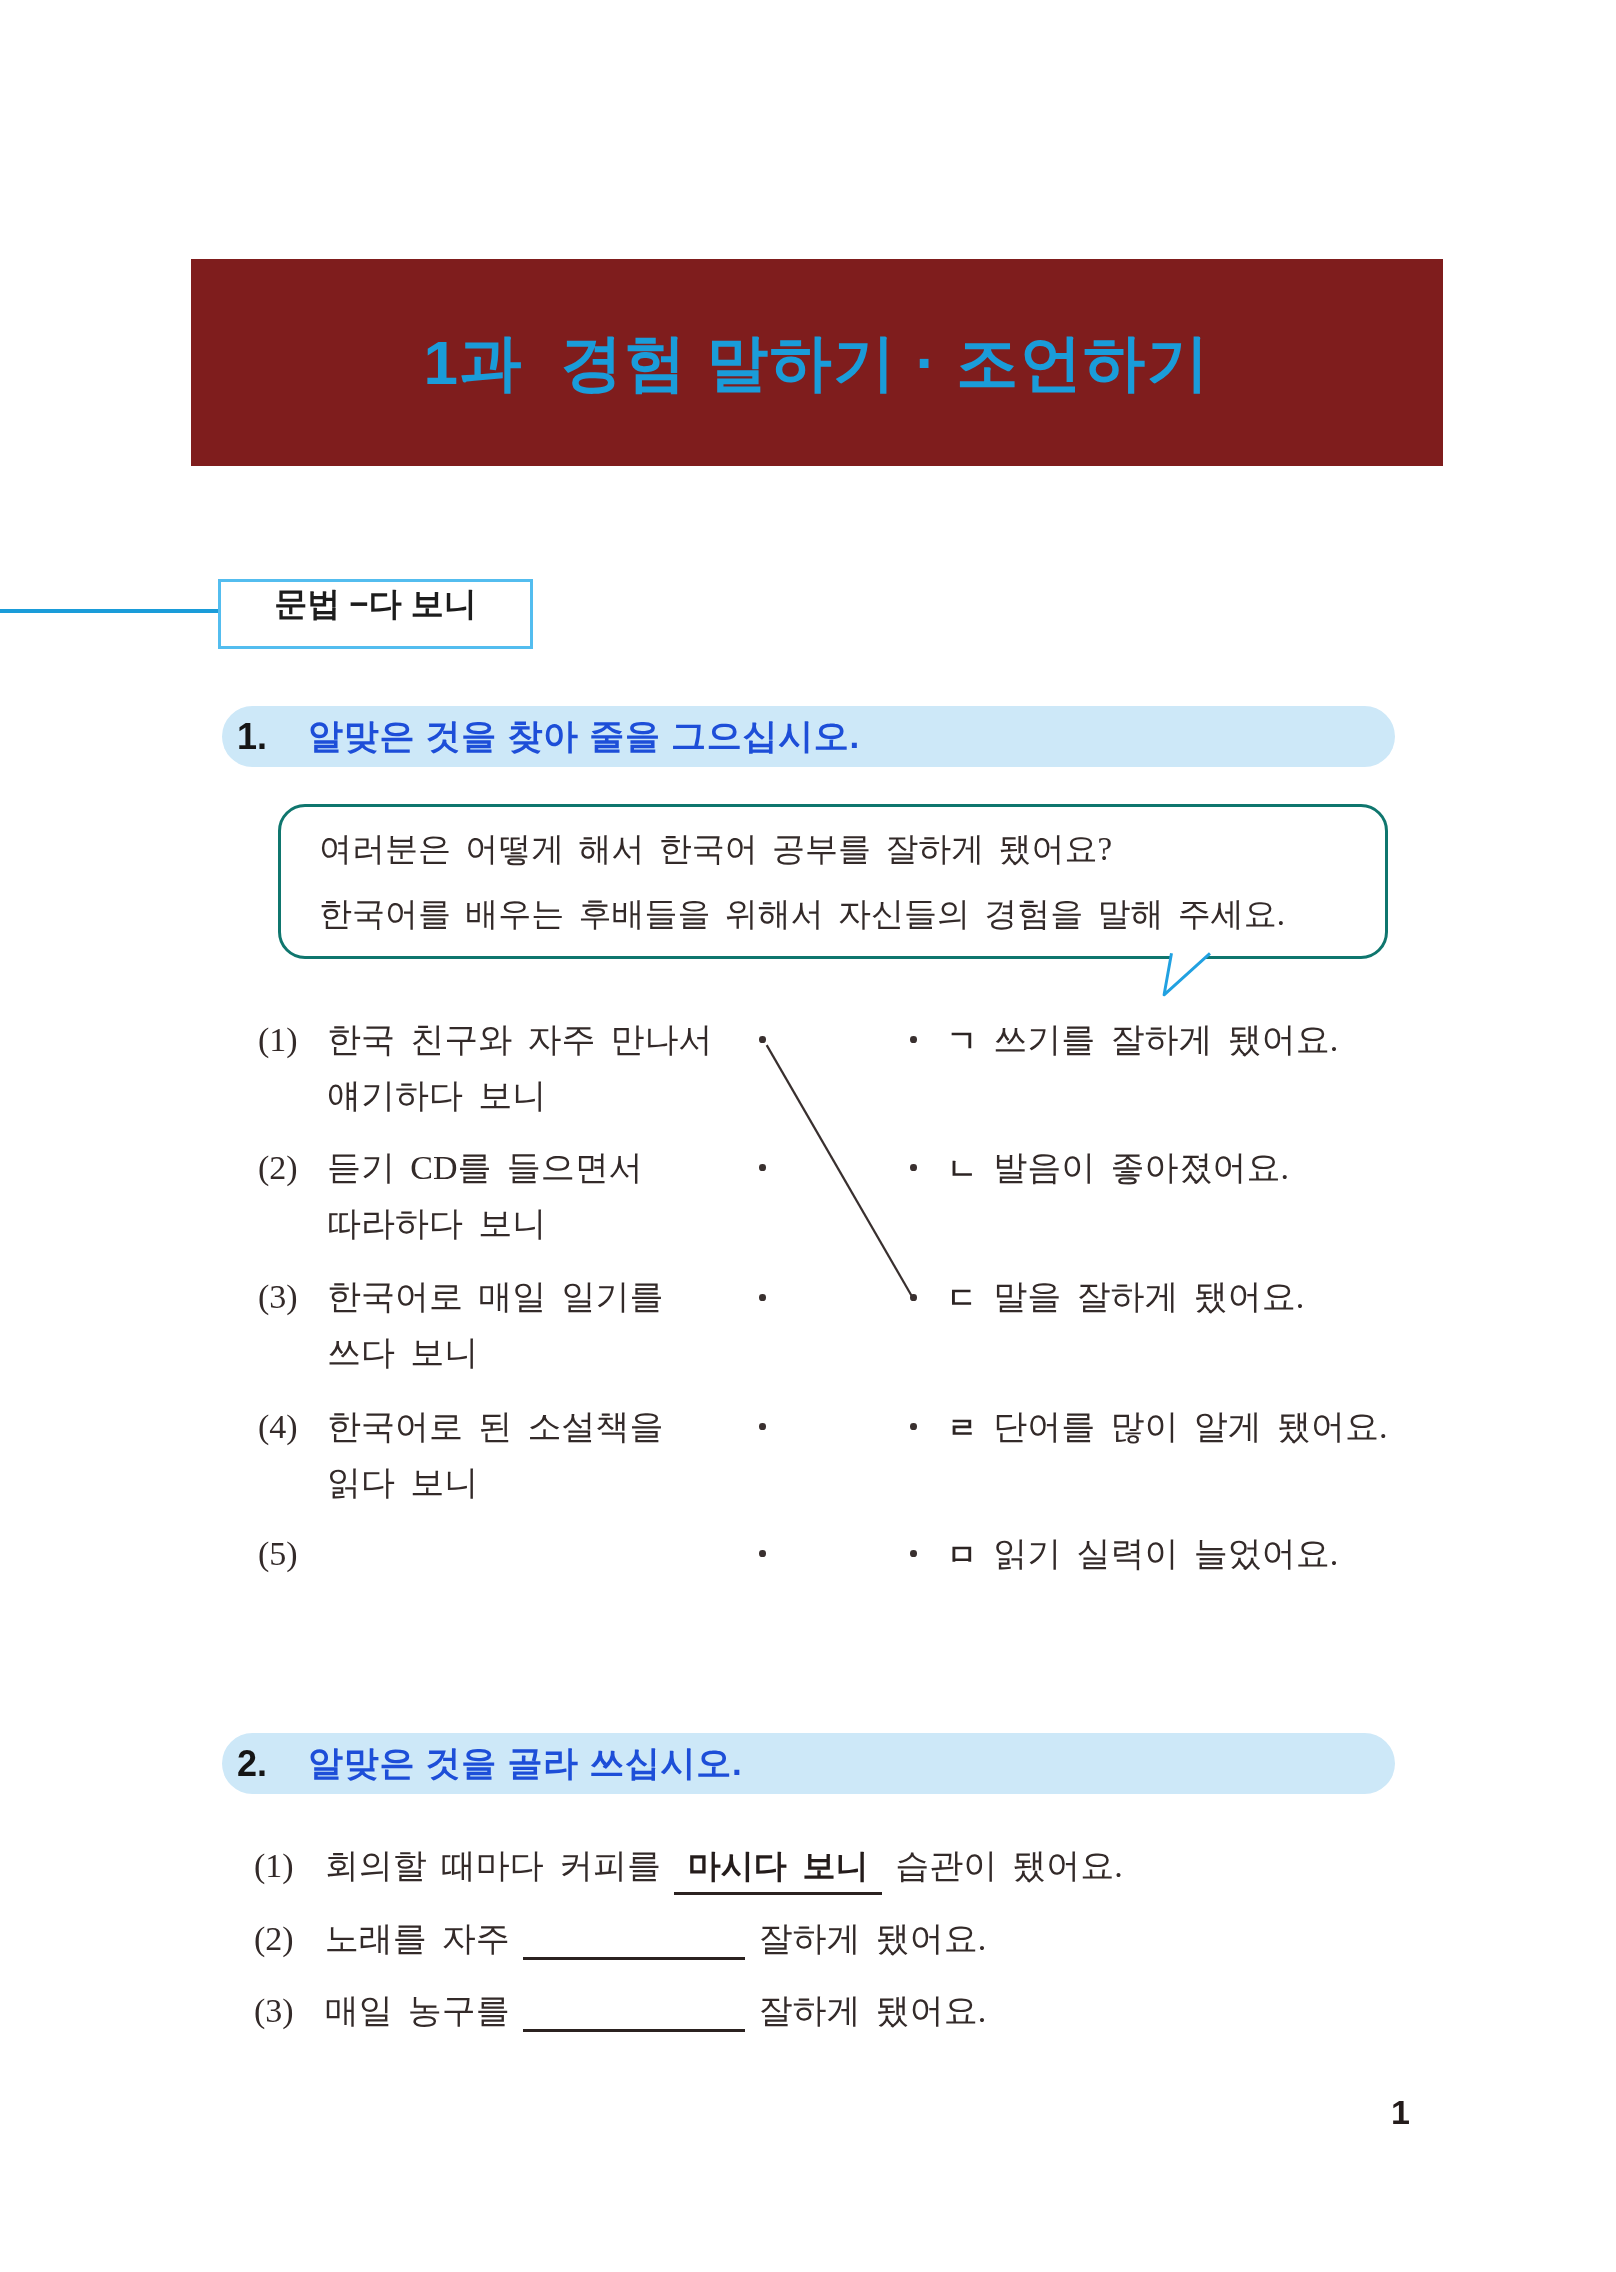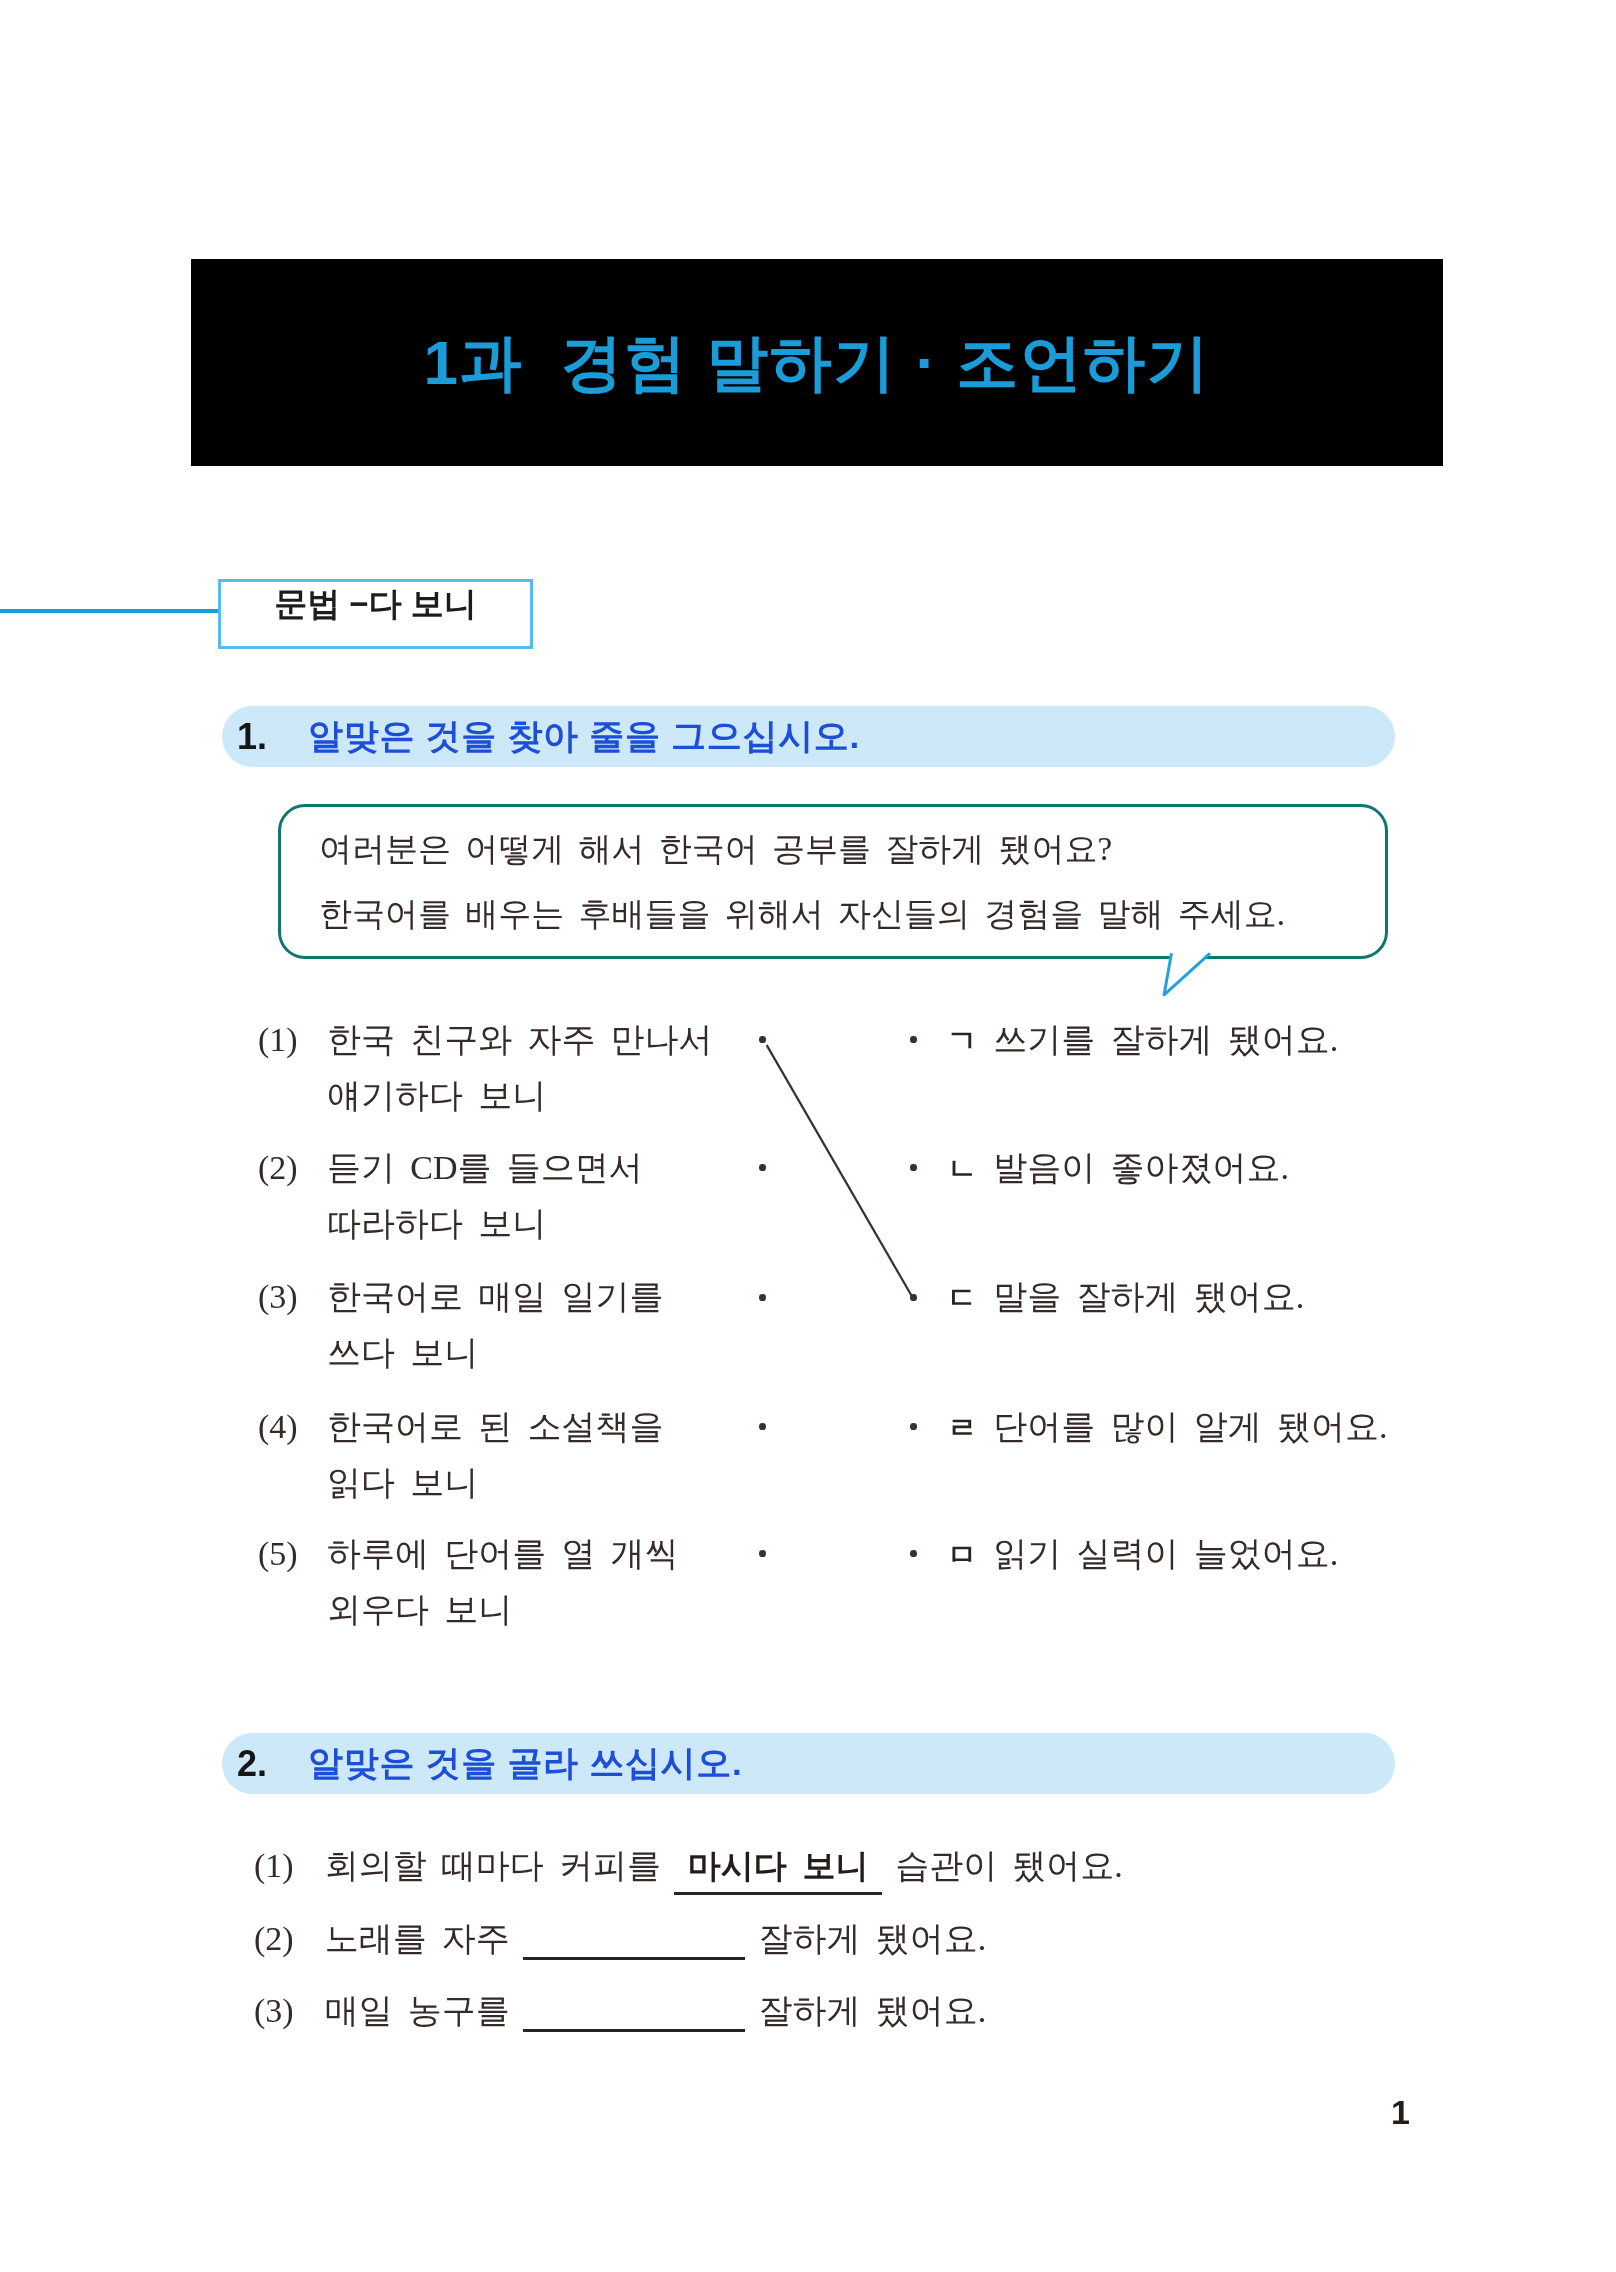--- a/index.html
+++ b/index.html
@@ -4,21 +4,21 @@
 <style>
   html,body{margin:0;padding:0;background:#ffffff;}
   .page{
     position:relative; width:1617px; height:2273px; background:#ffffff;
     font-family:"Liberation Serif","DejaVu Serif",serif;
     color:#332a29; overflow:hidden;
   }
   
   .header-box{
     position:absolute; left:191px; top:259px; width:1252px; height:207px;
-    background:#000000; display:flex; align-items:center; justify-content:center;
+    background:#7f1d1d; display:flex; align-items:center; justify-content:center;
   }
   .header-title{
     font-family:"Liberation Sans","DejaVu Sans",sans-serif;
     font-weight:bold; font-size:62px; color:#1a9cd9;
     letter-spacing:1.5px; white-space:pre; margin:0;
   }
   
   .rule-line{
     position:absolute; left:0; top:609px; width:219px; height:4.4px; background:#1a9cd9;
   }
@@ -149,24 +149,20 @@
   </div>
   <div class="match-item" style="top:1399px">
     <span class="item-num">(4)</span>
     <span class="item-lines">
       <span>한국어로 된 소설책을</span>
       <span>읽다 보니</span>
     </span>
   </div>
   <div class="match-item" style="top:1526px">
     <span class="item-num">(5)</span>
-    <span class="item-lines">
-      <span>하루에 단어를 열 개씩</span>
-      <span>외우다 보니</span>
-    </span>
   </div>
 
   <span class="dot" style="left:759px; top:1036px"></span>
   <span class="dot" style="left:759px; top:1164px"></span>
   <span class="dot" style="left:759px; top:1294px"></span>
   <span class="dot" style="left:759px; top:1423px"></span>
   <span class="dot" style="left:759px; top:1550px"></span>
 
   <span class="dot" style="left:910px; top:1036px"></span>
   <span class="dot" style="left:910px; top:1164px"></span>

